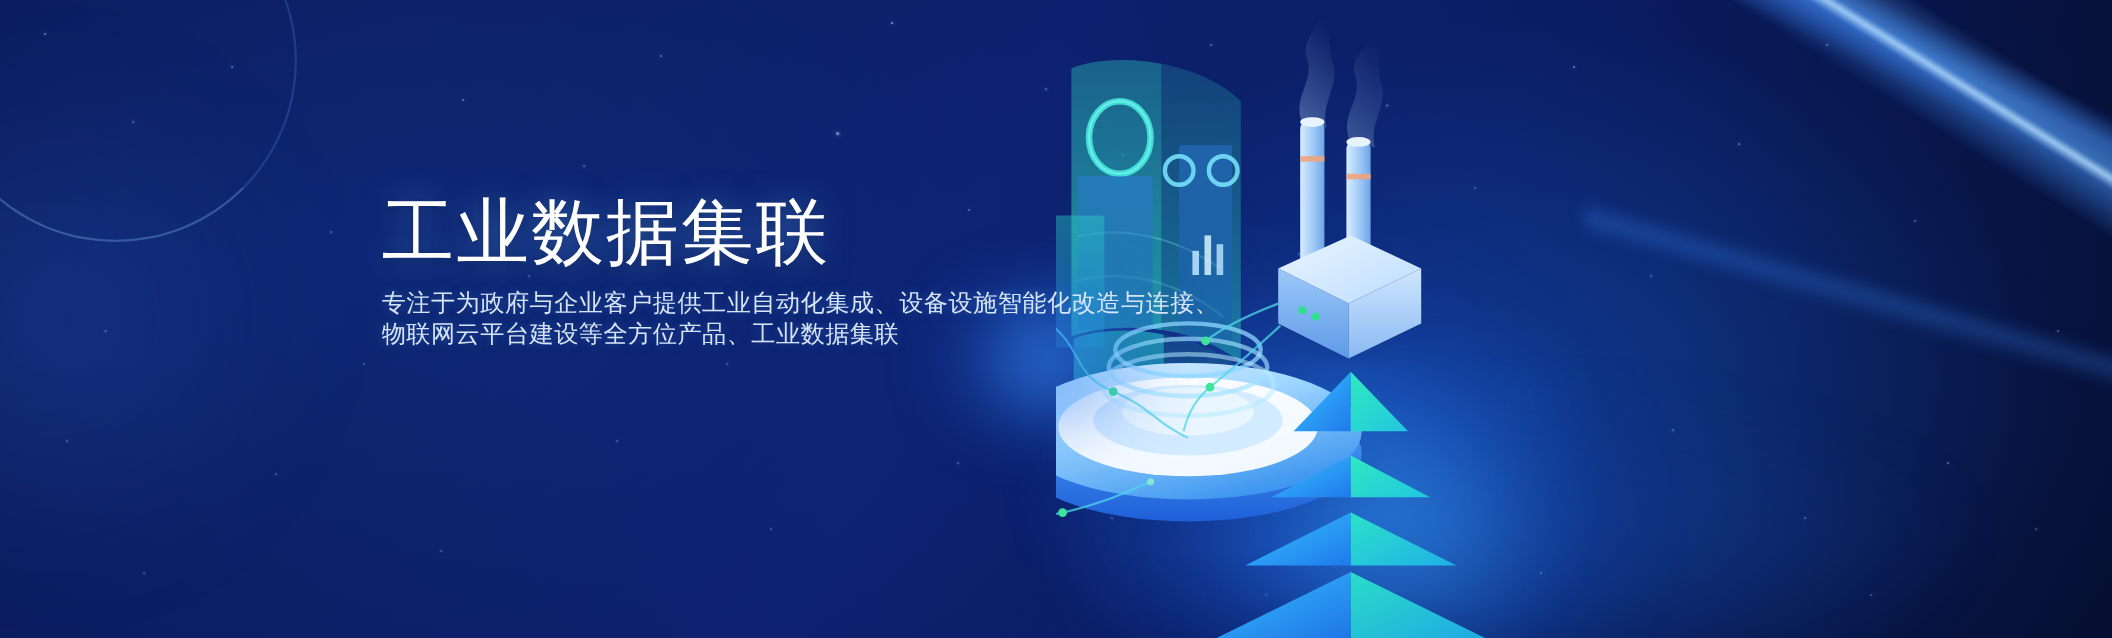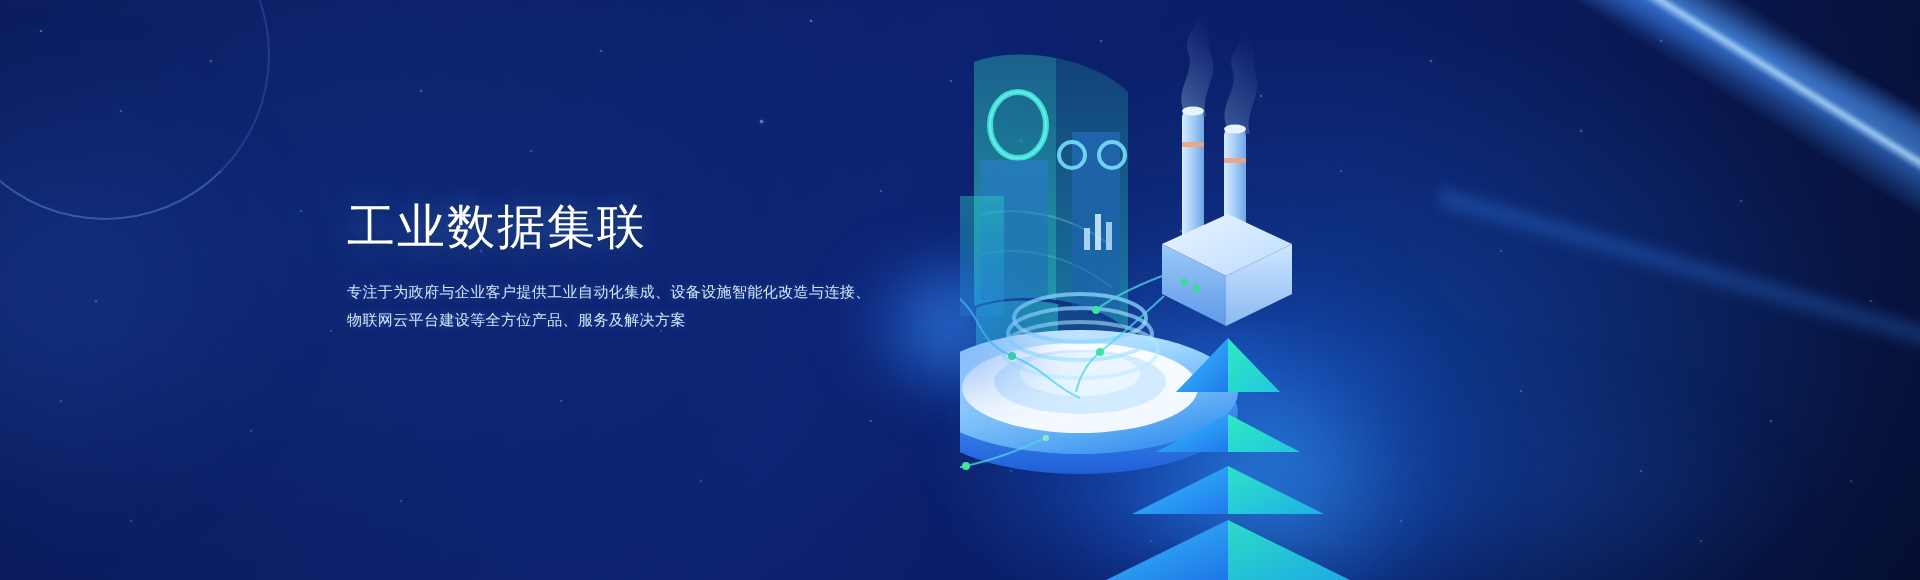--- a/index.html
+++ b/index.html
@@ -56,28 +56,27 @@
   }
   .haze-bottom {
     position:absolute; left:980px; bottom:-40px; width:820px; height:260px;
     background:radial-gradient(ellipse at 40% 50%, rgba(26,78,180,.40) 0%, rgba(0,0,0,0) 70%);
     filter:blur(30px);
   }
 
   
   .copy { position:absolute; left:347px; top:182px; }
   .headline {
-    color:#ffffff; font-size:48px; line-height:58px;
+    color:#ffffff; font-size:66px; line-height:58px;
     font-weight:400; letter-spacing:2px;
     text-shadow:0 0 26px rgba(90,170,255,.55), 0 2px 10px rgba(0,0,0,.35);
     white-space:nowrap;
-    margin-top:16px;
   }
   .subcopy {
-    margin-top:22px; color:#d6e4f7; font-size:15px; line-height:28px;
+    margin-top:22px; color:#d6e4f7; font-size:22px; line-height:28px;
     letter-spacing:.4px; text-shadow:0 0 10px rgba(60,130,220,.45);
     white-space:nowrap;
   }
 
   
   .illo { position:absolute; left:960px; top:0; width:960px; height:580px; }
   .illo svg { position:absolute; left:0; top:0; }
 </style>
 </head>
 <body>
@@ -364,16 +363,16 @@
         <circle cx="86" cy="438" r="3.2" fill="#8ff3c8" opacity=".8"></circle>
       </g>
     </svg>
   </div>
 
   <div class="glow glow-title"></div>
 
   <div class="copy">
     <div class="headline">工业数据集联</div>
     <div class="subcopy">专注于为政府与企业客户提供工业自动化集成、设备设施智能化改造与连接、</div>
-    <div class="subcopy" style="margin-top:0">物联网云平台建设等全方位产品、服务及解决方案</div>
+    <div class="subcopy" style="margin-top:0">物联网云平台建设等全方位产品、工业数据集联</div>
   </div>
 
 </div>
 
 </body></html>

